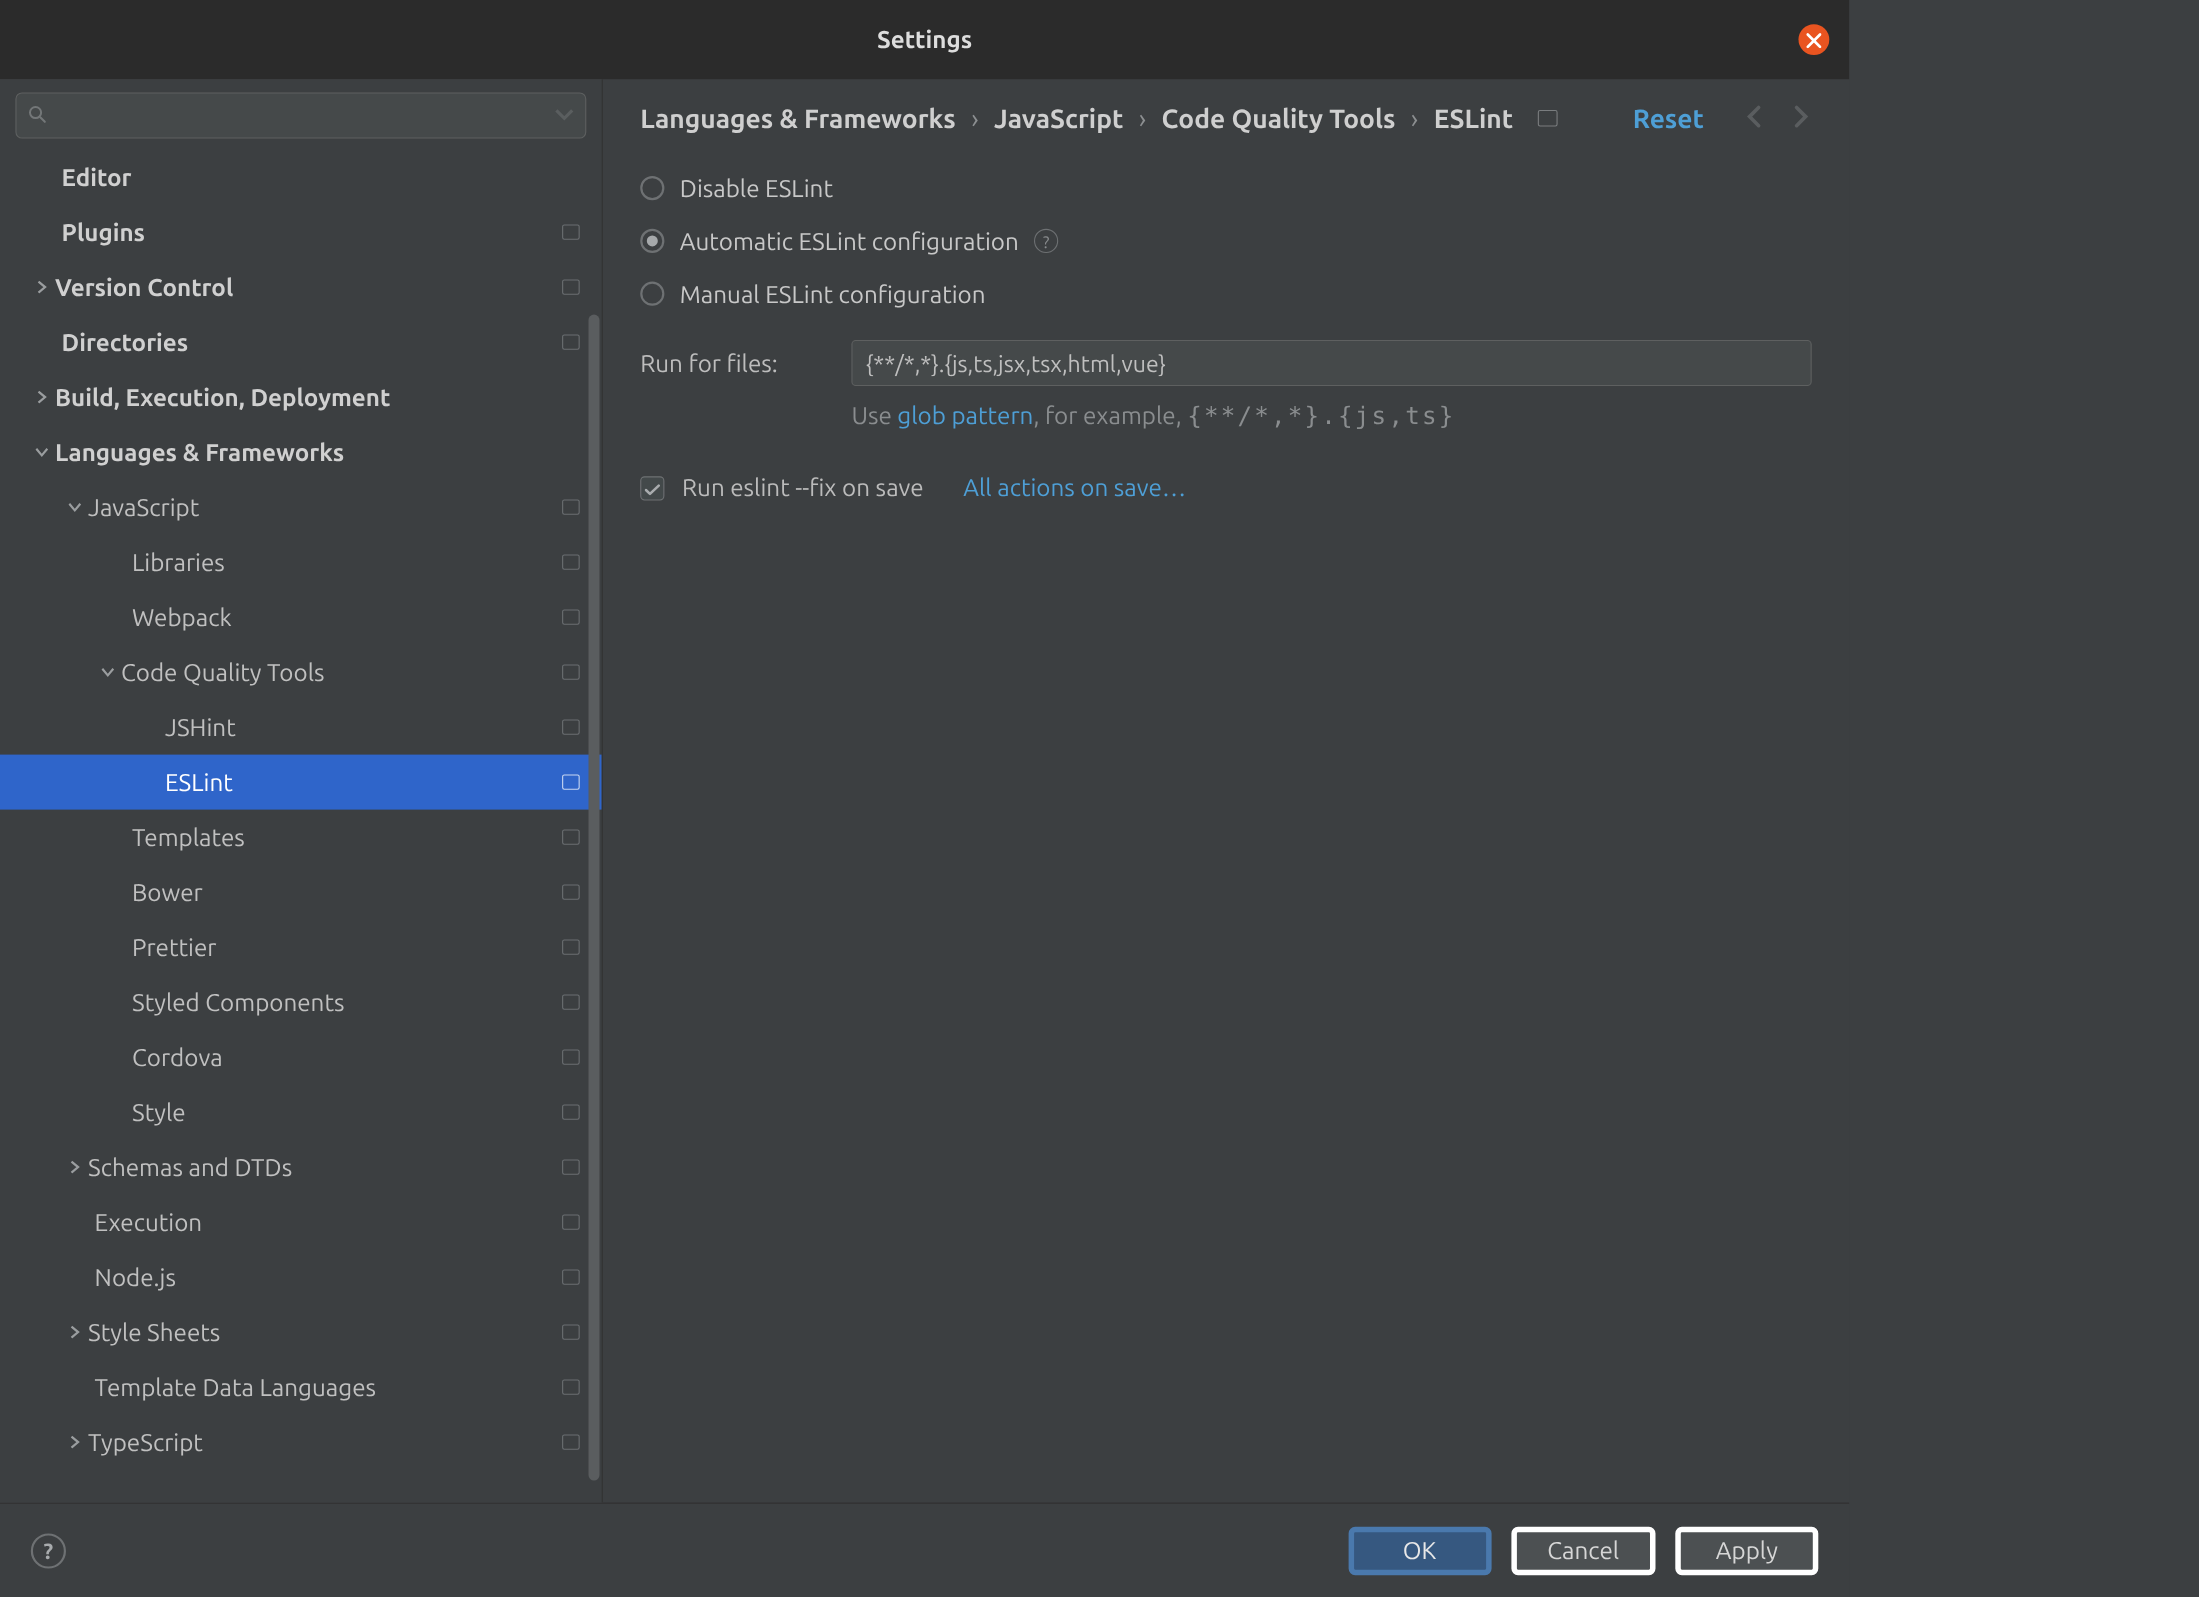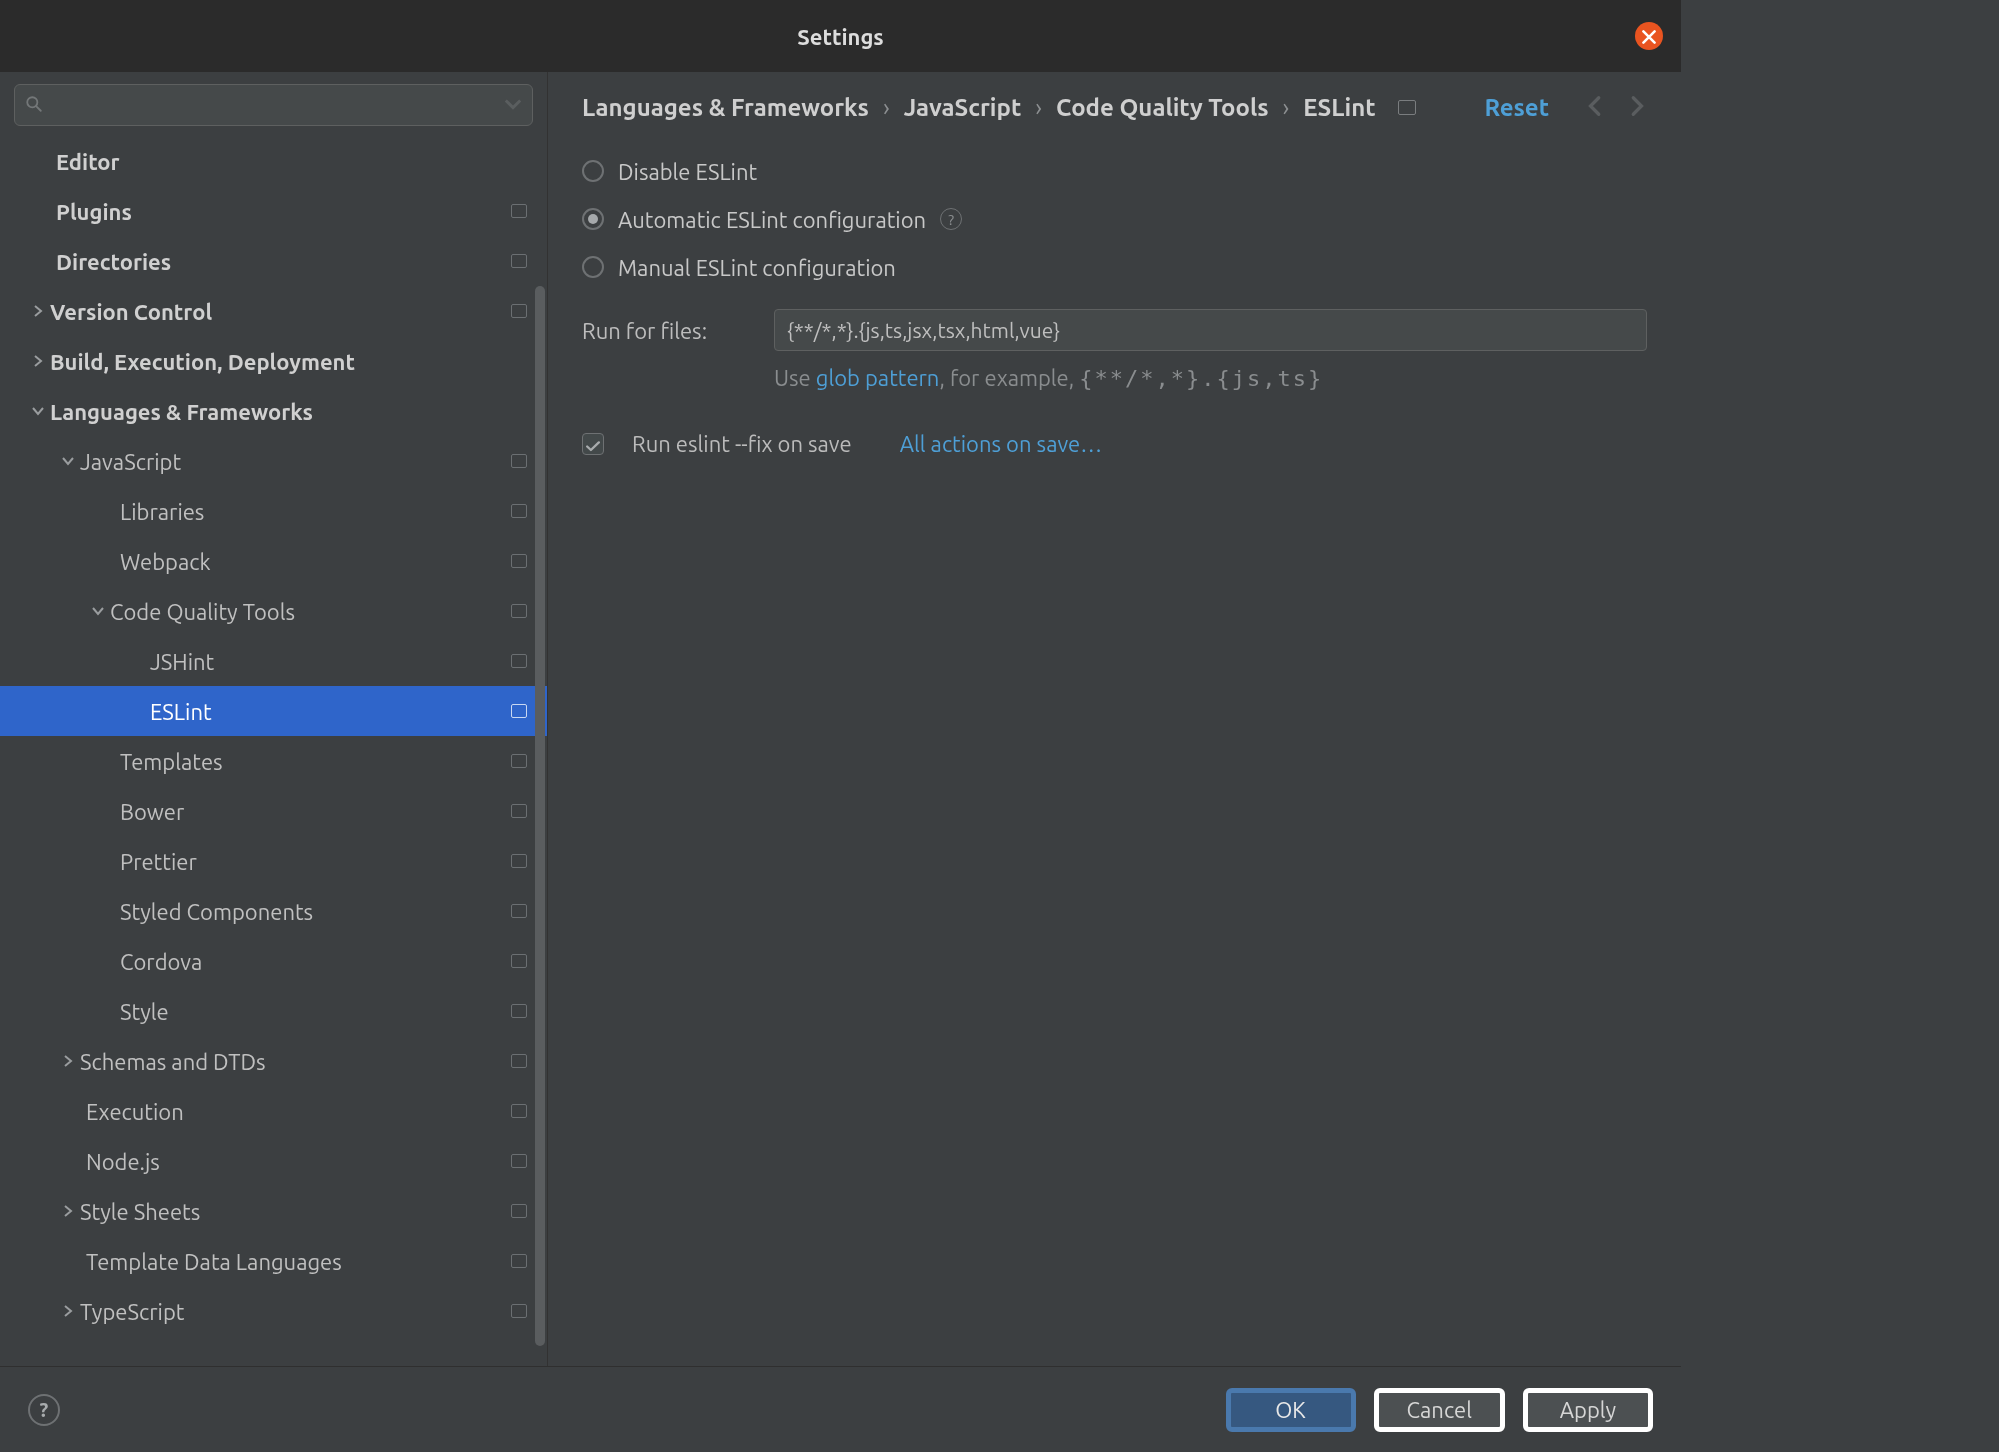--- a/index.html
+++ b/index.html
@@ -223,21 +223,21 @@
     margin-top: 14px;
     margin-left: 192px;
     font-size: 22px;
     color: #8a8d8f;
   }
   .hint-row .link { color: #4e9fd6; }
   .hint-row .mono { font-family: "DejaVu Sans Mono", Menlo, monospace; letter-spacing: 2px; }
   .check-row {
     display: flex;
     align-items: center;
-    gap: 28px;
+    gap: 16px;
     margin-top: 40px;
     font-size: 22px;
   }
   .checkbox {
     width: 22px; height: 22px; border-radius: 4px;
     border: 1.5px solid #6e7173;
     background: #43494a;
     display: flex; align-items: center; justify-content: center;
   }
   .checkbox svg { width: 14px; height: 11px; }
@@ -310,31 +310,31 @@
       </div>
       <div class="tree">
         <div class="tree-scroll" id="tree">
             <div class="node bold d0c">
               <span class="label">Editor</span>
             </div>
             <div class="node bold d0c">
               <span class="label">Plugins</span>
               <span class="badge"></span>
             </div>
+            <div class="node bold d0">
+              <span class="caret">
+                <svg viewBox="0 0 8 12">
+                  <path d="M1 1 L7 6 L1 11" fill="none" stroke="#9a9d9f" stroke-width="2"></path>
+                </svg>
+              </span>
+              <span class="label">Version Control</span>
+              <span class="badge"></span>
+            </div>
             <div class="node bold d0c">
               <span class="label">Directories</span>
-              <span class="badge"></span>
-            </div>
-            <div class="node bold d0">
-              <span class="caret">
-                <svg viewBox="0 0 8 12">
-                  <path d="M1 1 L7 6 L1 11" fill="none" stroke="#9a9d9f" stroke-width="2"></path>
-                </svg>
-              </span>
-              <span class="label">Version Control</span>
               <span class="badge"></span>
             </div>
             <div class="node bold d0">
               <span class="caret">
                 <svg viewBox="0 0 8 12">
                   <path d="M1 1 L7 6 L1 11" fill="none" stroke="#9a9d9f" stroke-width="2"></path>
                 </svg>
               </span>
               <span class="label">Build, Execution, Deployment</span>
             </div>

